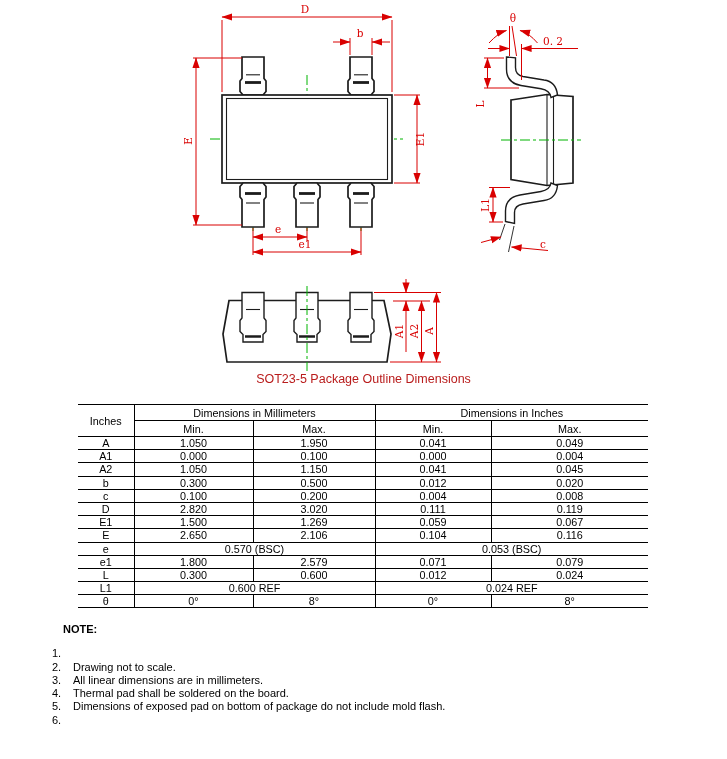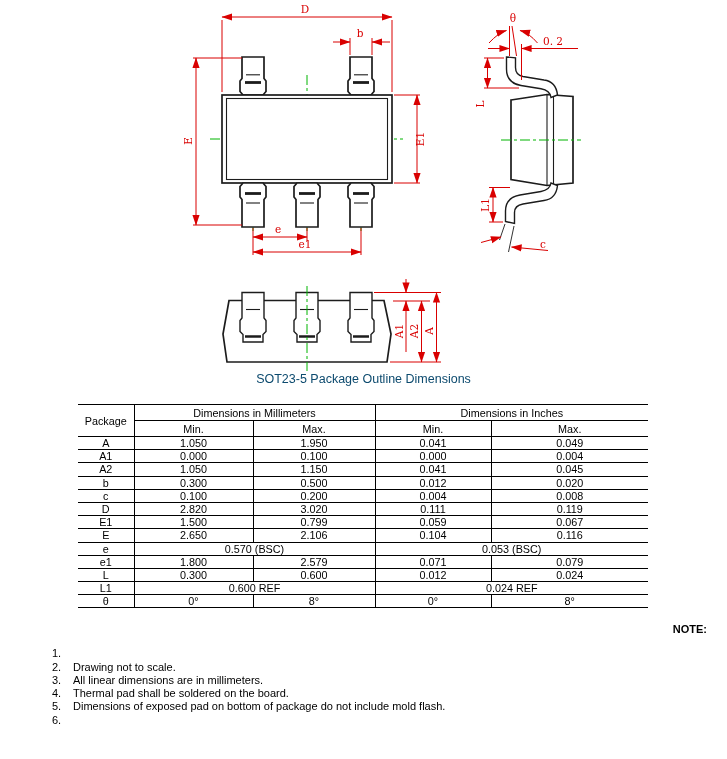--- a/index.html
+++ b/index.html
@@ -6,31 +6,31 @@
   .page{position:relative;width:727px;height:759px;background:#ffffff;overflow:hidden;
         font-family:"Liberation Sans",sans-serif;color:#000;}
   svg{position:absolute;top:0;left:0;}
   .outline{fill:#ffffff;stroke:#1c1c1c;stroke-width:1.7;stroke-linejoin:miter;}
   .thin{fill:none;stroke:#1c1c1c;stroke-width:1.1;}
   .thick{fill:none;stroke:#1c1c1c;stroke-width:2.8;}
   .dim{fill:none;stroke:#d90000;stroke-width:1;}
   .cl{fill:none;stroke:#00b400;stroke-width:1;stroke-dasharray:10 3 3 3;}
   .dimlabel{fill:#d90000;font-family:"DejaVu Serif",serif;font-size:10.5px;}
   .caption{position:absolute;left:181px;top:372px;width:365px;text-align:center;
-           font-size:12.5px;color:#0c4a6e;}
+           font-size:12.5px;color:#b91c1c;}
   .dims-table{position:absolute;left:78px;top:404px;}
   .dims-table table{border-collapse:collapse;width:570px;text-align:center;
                     font-size:10.8px;line-height:12px;color:#000;}
   .dims-table th,.dims-table td{border:1.3px solid #000;font-weight:normal;padding:0;}
   .dims-table th{height:15px;}
   .dims-table td{height:12.2px;}
   .dims-table th:first-child,.dims-table td:first-child{border-left:none;}
   .dims-table th:last-child,.dims-table td:last-child{border-right:none;}
   .notes{position:absolute;left:47px;top:623px;width:660px;font-size:11px;line-height:13.3px;}
-  .notes-heading{font-weight:bold;margin:0 0 11px 16px;text-align:right;}
+  .notes-heading{font-weight:bold;margin:0 0 11px 16px;}
   .note-item{display:flex;}
   .note-num{flex:none;width:26px;padding-left:5px;box-sizing:border-box;}
 </style>
 </head>
 <body>
 
 <div class="page">
 
   <svg width="727" height="400" viewBox="0 0 727 400">
     <defs>
@@ -192,21 +192,21 @@
     <table>
       <colgroup>
         <col style="width:56px">
           <col style="width:119px">
           <col style="width:122px">
         <col style="width:116px">
           <col style="width:157px">
       </colgroup>
       <thead>
         <tr>
-          <th rowspan="2">Package</th>
+          <th rowspan="2">Inches</th>
           <th colspan="2">Dimensions in Millimeters</th>
           <th colspan="2">Dimensions in Inches</th>
         </tr>
         <tr>
           <th>Min.</th>
           <th>Max.</th>
           <th>Min.</th>
           <th>Max.</th>
         </tr>
       </thead>
@@ -249,21 +249,21 @@
           <tr>
             <td>D</td>
             <td>2.820</td>
             <td>3.020</td>
             <td>0.111</td>
             <td>0.119</td>
           </tr>
           <tr>
             <td>E1</td>
             <td>1.500</td>
-            <td>0.799</td>
+            <td>1.269</td>
             <td>0.059</td>
             <td>0.067</td>
           </tr>
           <tr>
             <td>E</td>
             <td>2.650</td>
             <td>2.106</td>
             <td>0.104</td>
             <td>0.116</td>
           </tr>

